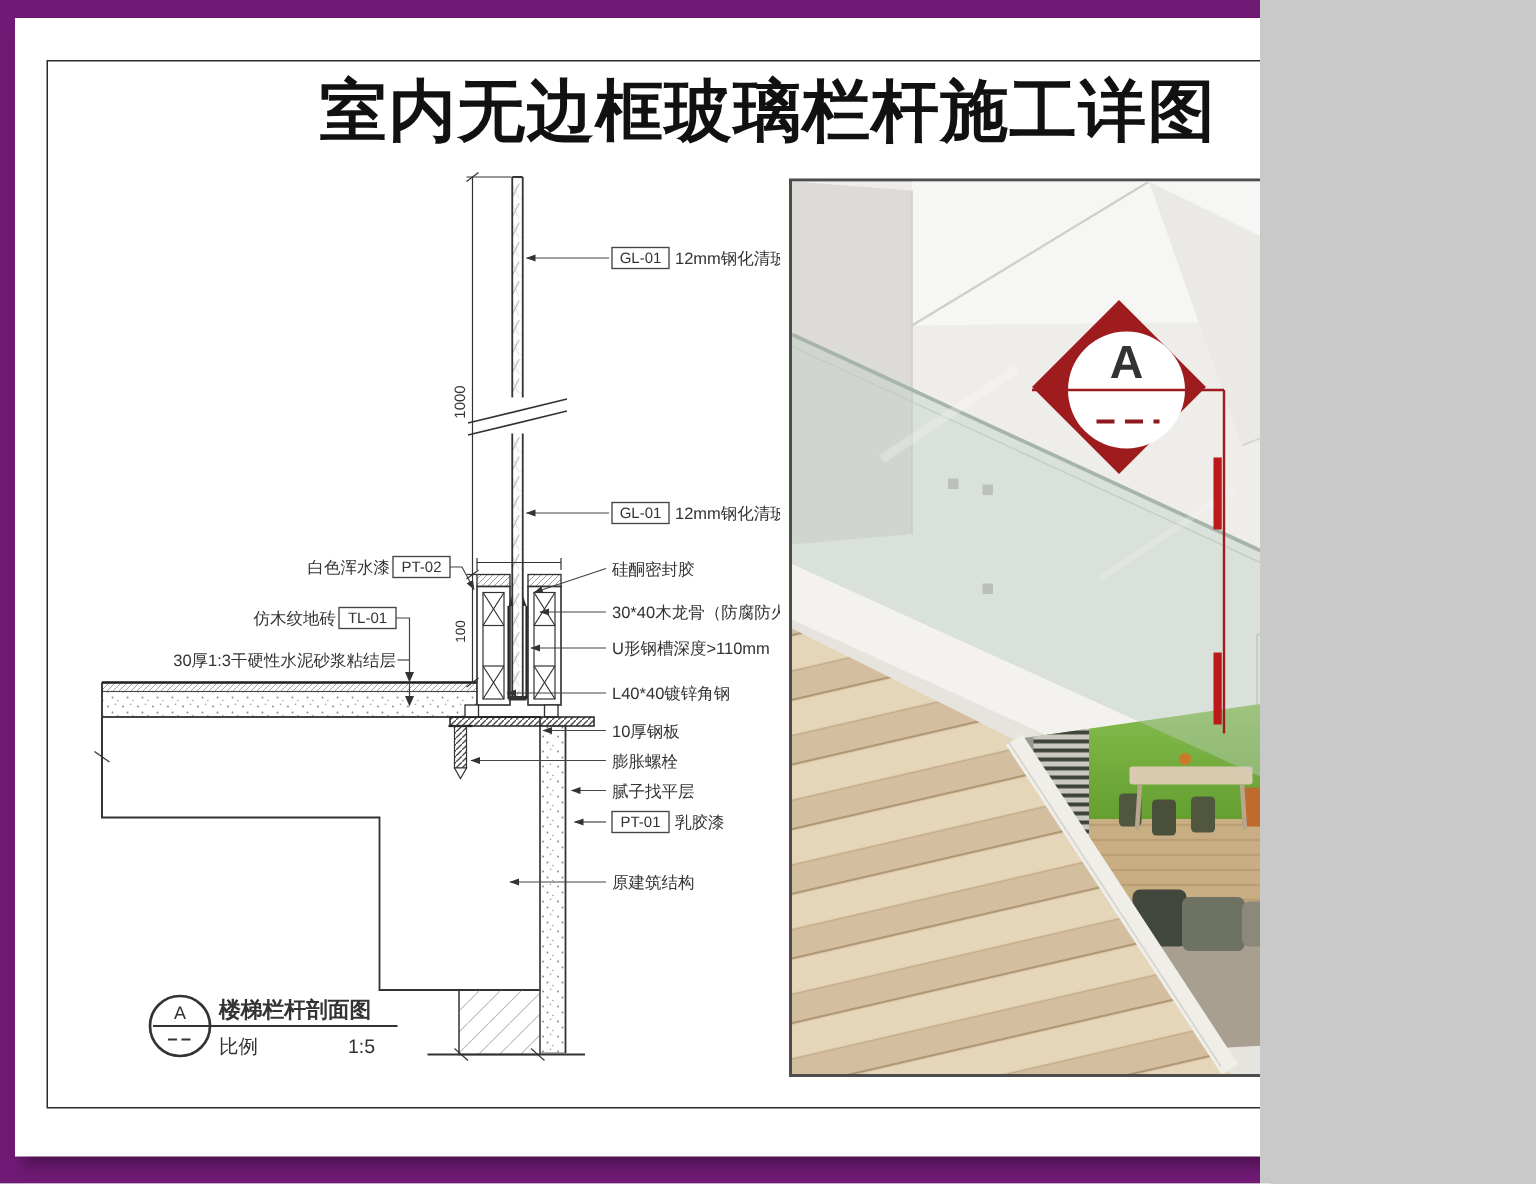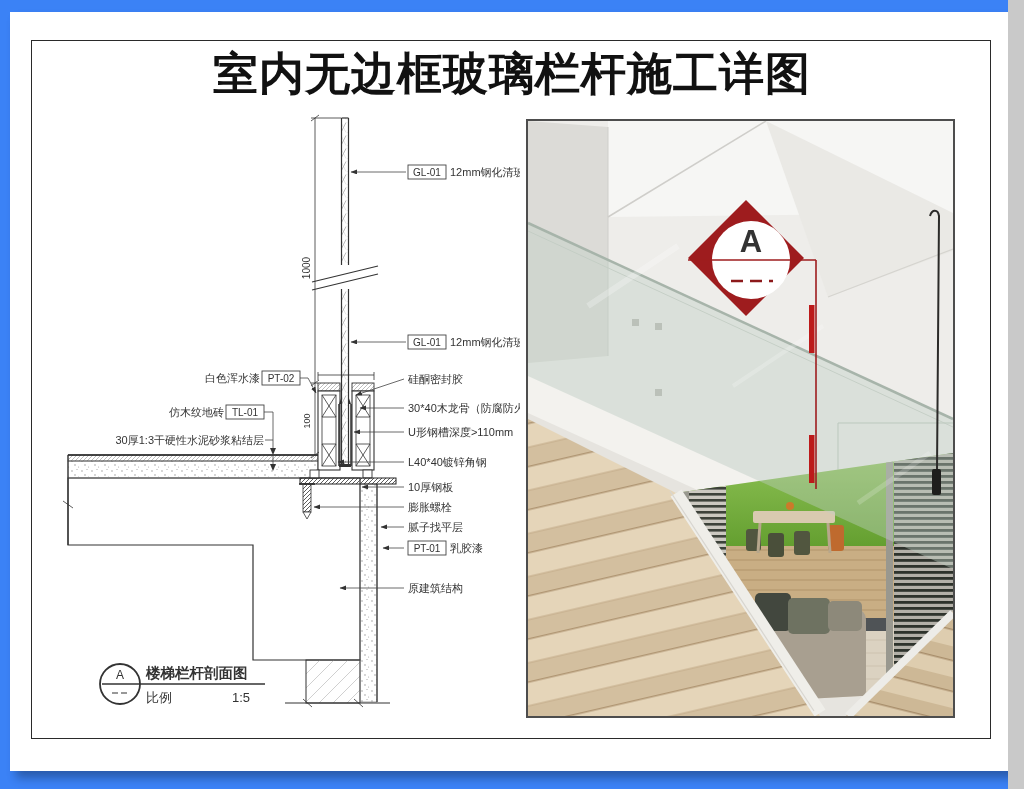--- a/index.html
+++ b/index.html
@@ -1,17 +1,17 @@
 <!DOCTYPE html>
 <html><head>
 <meta charset="utf-8">
 <style>
   html,body{margin:0;padding:0;}
   body{background:#c9c9c9;font-family:"Liberation Sans",sans-serif;}
-  #stage{position:relative;width:1008px;height:789px;background:#3b82f6;overflow:hidden;text-decoration:underline;}
+  #stage{position:relative;width:840px;height:789px;background:#701a75;overflow:hidden;text-decoration:underline;}
   #sheet{position:absolute;left:10px;top:12px;width:1004px;height:759px;background:#ffffff;
          box-shadow:6px 7px 9px rgba(0,0,0,0.30);}
   #frame{position:absolute;left:21px;top:28px;width:958px;height:697px;border:1px solid #2a2a2a;}
   #sheet-title{position:absolute;left:0;top:32px;width:100%;text-align:center;
         font-size:45px;font-weight:700;color:#111;letter-spacing:1px;white-space:nowrap;}
   #detail-drawing{position:absolute;left:50px;top:96px;width:460px;height:625px;}
   #photo-wrap{position:absolute;left:516px;top:107px;width:429px;height:599px;
         border:2px solid #4d4d4d;box-sizing:border-box;background:#eeedea;}
   #photo-wrap svg{display:block;}
   svg text{font-family:"Liberation Sans",sans-serif;fill:#333;}

